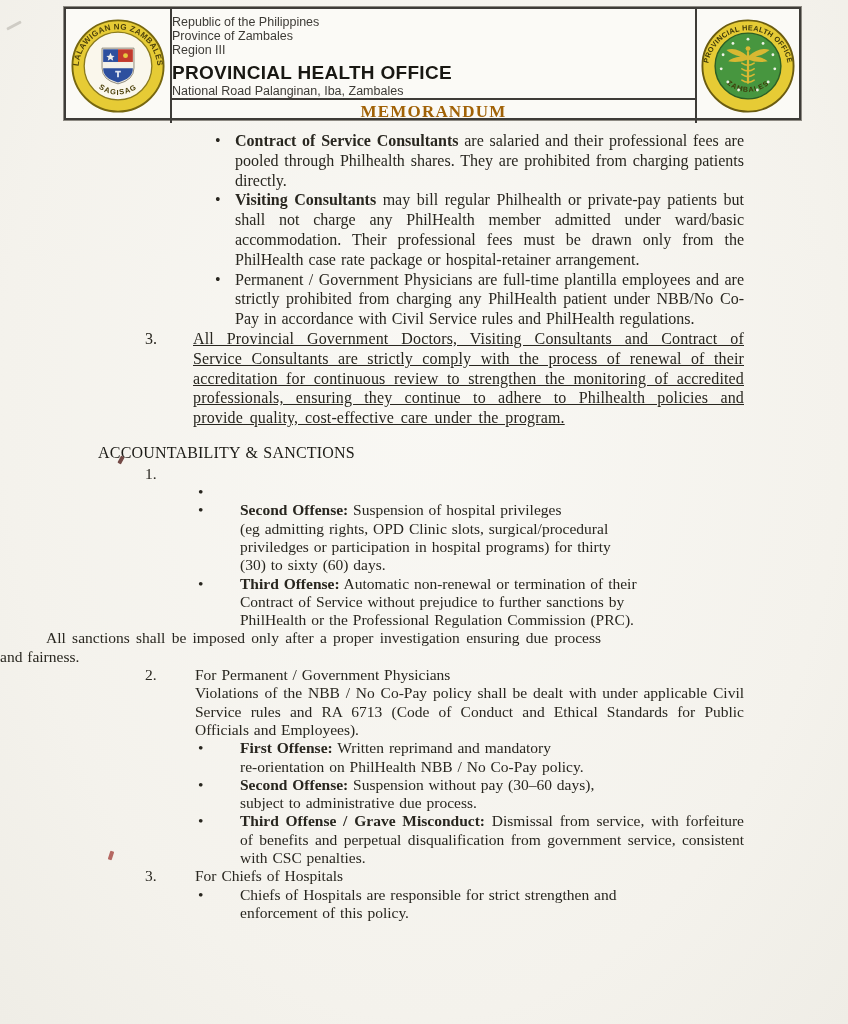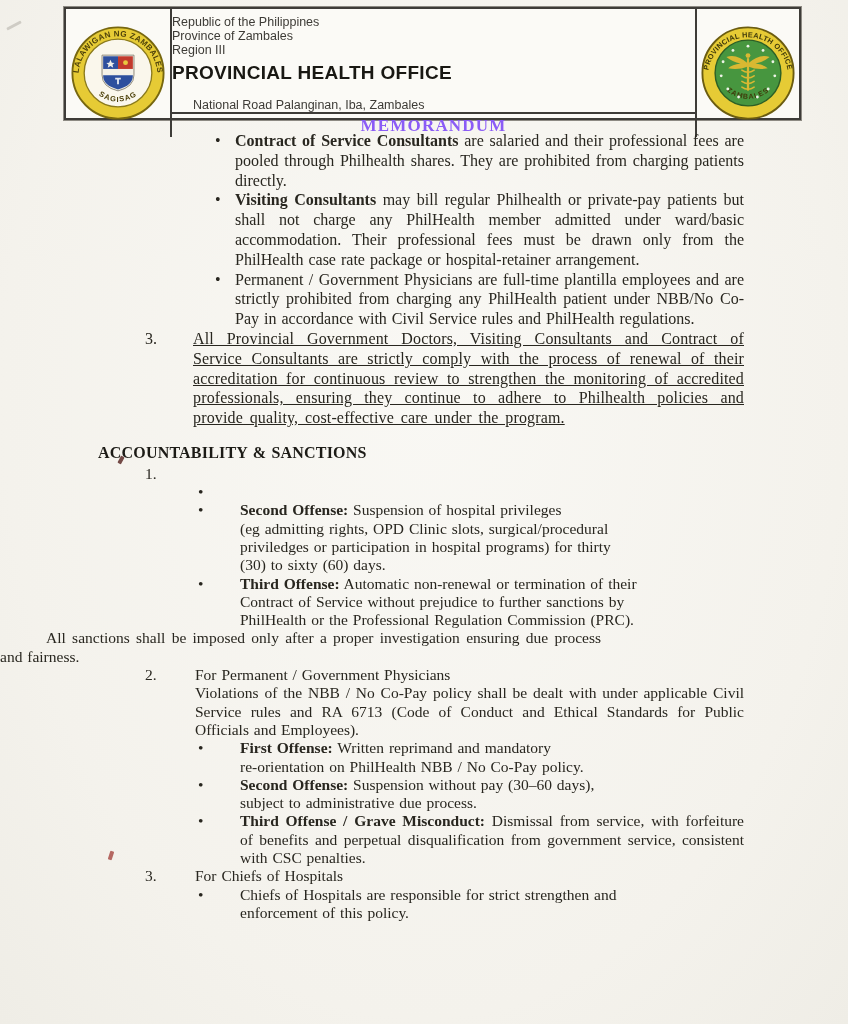--- a/index.html
+++ b/index.html
@@ -12,36 +12,36 @@
   .hdr{position:absolute;left:64px;top:7px;width:733px;height:109px;
        display:grid;grid-template-columns:106px 1fr 104px;
        border:2px solid #3e3c38;background:#fbfaf6;box-shadow:0 0 0 1px #8d8a83;}
   .seal-cell{display:flex;align-items:center;justify-content:center;}
   .seal-left{border-right:2px solid #3e3c38;}
   .seal-right{border-left:2px solid #3e3c38;}
   .hdr-center{display:grid;grid-template-rows:1fr 25px;}
   .hdr-top{font-family:"Liberation Sans",sans-serif;
            font-size:12.5px;line-height:14px;color:#3d3b36;padding-top:6px;}
   .office{font-size:19px;font-weight:bold;letter-spacing:.3px;color:#191813;margin-top:9px;}
-  .addr{font-size:12.5px;margin-top:18px;padding-left:21px;}
+  .addr{font-size:12.5px;margin-top:4px;}
   .memo-row{border-top:2px solid #3e3c38;display:flex;align-items:center;justify-content:center;
-            font-weight:bold;font-size:17px;letter-spacing:1.2px;color:#8b5cf6;}
+            font-weight:bold;font-size:17px;letter-spacing:1.2px;color:#a16207;}
 
   
   .bodytext{position:absolute;left:0;top:131px;width:848px;font-size:16px;line-height:19.8px;word-spacing:1px;}
   p{margin:0;}
   .jt{text-align:justify;}
   .b{font-weight:bold;}
   .b-li{display:flex;margin-left:215px;width:529px;}
   .blt{flex:none;width:20px;}
   .n-li{display:flex;margin-left:145px;width:599px;}
   .num{flex:none;width:48px;}
   .n-li .jt{word-spacing:2.6px;letter-spacing:.15px;text-decoration:underline;}
 
-  .sanc-h{margin:15px 12px 2px 98px;font-size:16px;font-weight:bold;letter-spacing:.2px;color:#1c1b16;}
+  .sanc-h{margin:15px 12px 2px 98px;font-size:16px;font-weight:normal;letter-spacing:.2px;color:#1c1b16;}
   .sanc{font-size:15.5px;line-height:18.3px;}
   .s-li{display:flex;margin-left:145px;width:599px;}
   .s-num{flex:none;width:50px;}
   .s-sub{margin-left:195px;width:549px;text-align:justify;}
   .off{display:flex;margin-left:198px;width:546px;}
   .off .blt{width:42px;}
   .pre{white-space:pre-wrap;text-align:left;}
   .note{width:601px;text-indent:46px;text-align:justify;}
 
   

